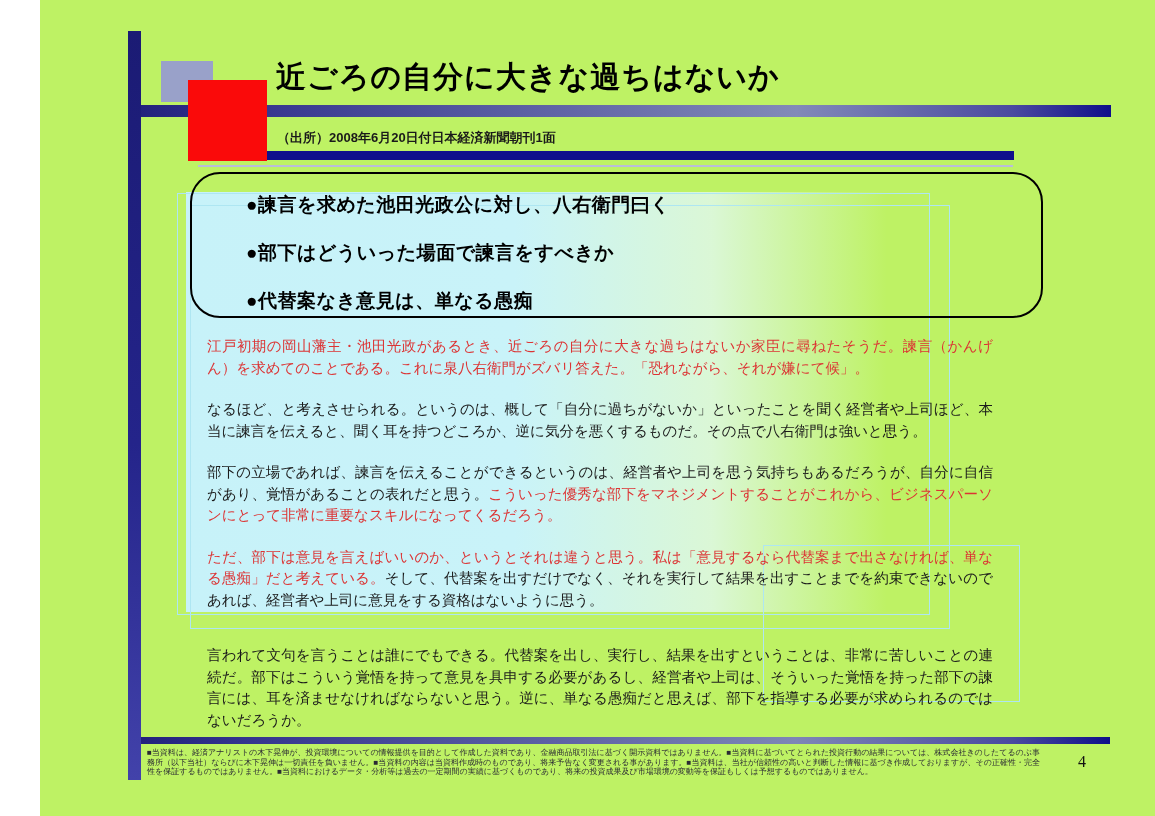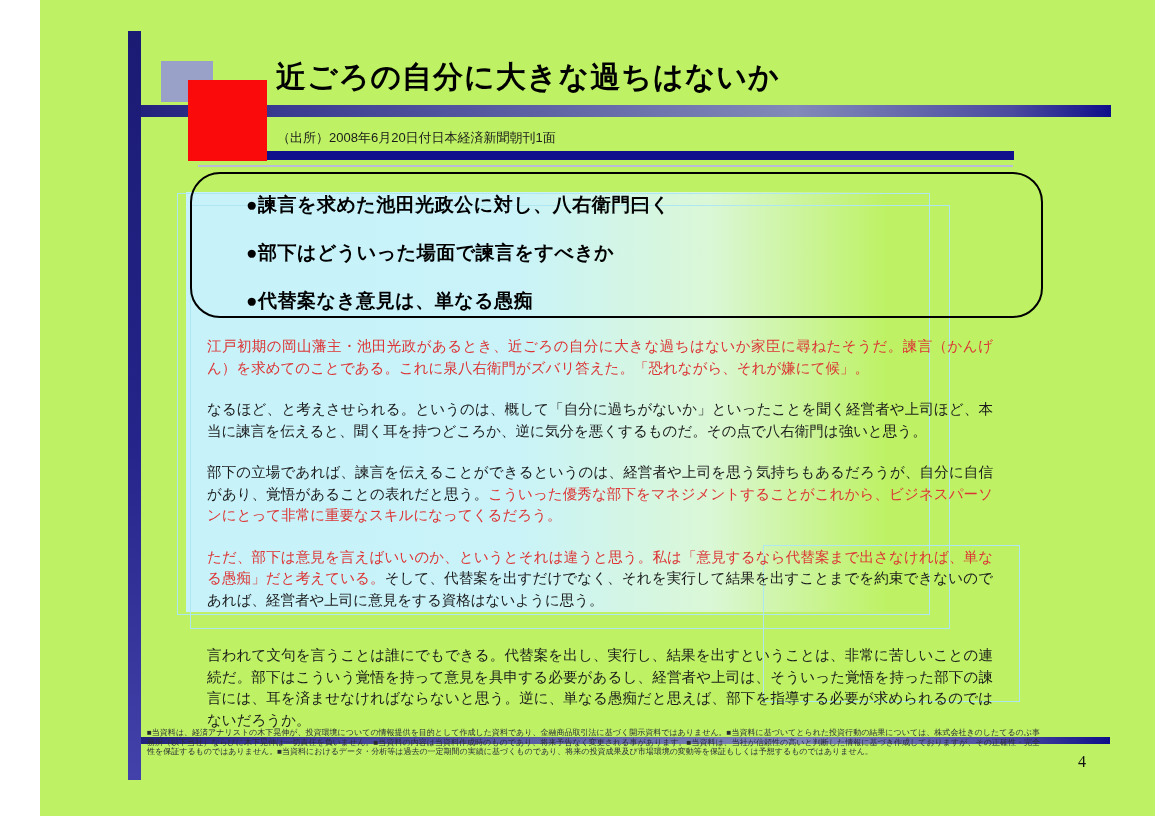--- a/index.html
+++ b/index.html
@@ -40,21 +40,21 @@
     z-index: 5;
   }
   .slide-title {
     left: 236px; top: 57px; width: 700px;
     font-size: 30px; font-weight: bold; color: #000000;
     letter-spacing: 1px; white-space: nowrap;
     z-index: 6;
   }
   .source-line {
     left: 237px; top: 129px; width: 600px;
-    font-size: 13px; font-weight: normal; color: #1a1a1a;
+    font-size: 13px; font-weight: bold; color: #1a1a1a;
     white-space: nowrap; z-index: 6;
   }
   .subtitle-bar {
     left: 155px; top: 151px; width: 819px; height: 9px;
     background: #10108c; z-index: 3;
   }
   .subtitle-underline {
     left: 158px; top: 165px; width: 815px; height: 2px;
     background: #b9bdd9; z-index: 3;
   }
@@ -94,21 +94,21 @@
   .body-text p.gap-large { margin-bottom: 34px; }
   .red-run { color: #dc3434; }
 
   
   .footer-bar {
     left: 88px; top: 737px; width: 982px; height: 7px;
     background: linear-gradient(90deg, #20207a 0%, #34348e 12%, #7e86b6 68%, #4a4aa0 90%, #0f0f8a 100%);
     z-index: 3;
   }
   .footer-disclaimer {
-    left: 107px; top: 728px; width: 893px;
+    left: 107px; top: 748px; width: 893px;
     font-family: "Liberation Serif", "DejaVu Serif", serif;
     font-size: 8px; line-height: 9.5px; color: #2a2a33;
     text-align: justify; z-index: 4;
   }
   .page-number {
     left: 1022px; top: 753px; width: 40px;
     font-family: "Liberation Serif", "DejaVu Serif", serif;
     font-size: 16px; color: #111111; text-align: center;
     z-index: 4;
   }

